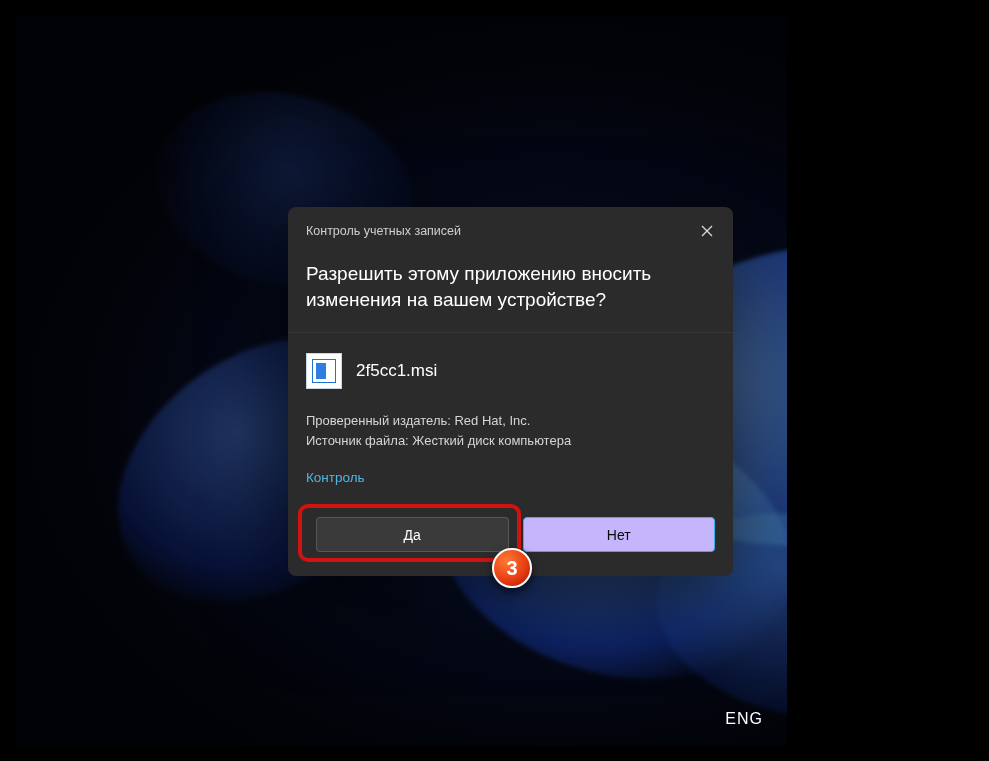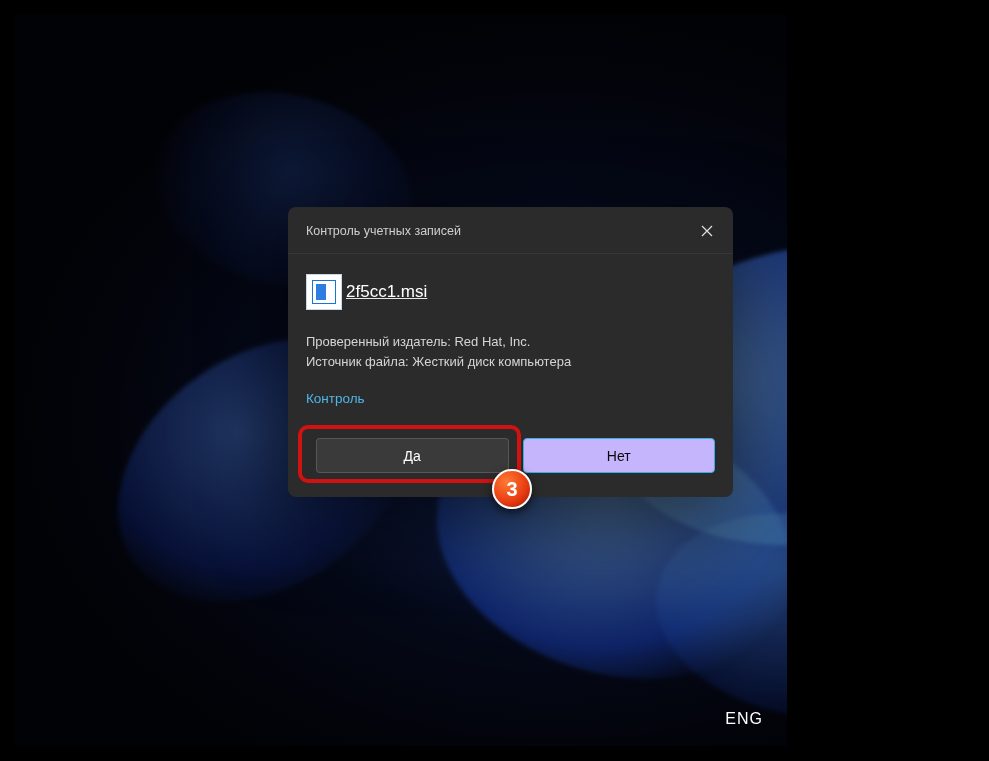--- a/index.html
+++ b/index.html
@@ -91,23 +91,22 @@
 .dialog-question {
   padding: 8px 22px 20px 18px;
   font-size: 19px;
   line-height: 1.35;
   color: #fff;
   font-weight: 400;
 }
 .divider { height: 1px; background: rgba(255,255,255,0.06); margin: 0; }
 .app-row {
   display: flex; align-items: center;
-  gap: 4px;
+  gap: 14px;
   padding: 20px 20px 14px 18px;
-  text-decoration: underline;
 }
 .app-icon {
   width: 34px; height: 34px;
   background: #fff;
   border: 1px solid #c7d7ea;
   display: flex; align-items: center; justify-content: center;
 }
 .app-icon-inner {
   width: 22px; height: 22px;
   border: 1px solid #1d72d2;
@@ -212,20 +211,21 @@
     <div class="dialog">
       <div class="dialog-titlebar">
         <span>Контроль учетных записей</span>
         <div class="close-btn">
           <svg width="12" height="12" viewBox="0 0 12 12">
             <path d="M1 1 L11 11 M11 1 L1 11" stroke="#dcdcdc" stroke-width="1.3" fill="none"></path>
           </svg>
         </div>
       </div>
 
+      <div class="dialog-question">Разрешить этому приложению вносить изменения на вашем устройстве?</div>
 
       <div class="divider"></div>
 
       <div class="app-row">
         <div class="app-icon">
           <div class="app-icon-inner"></div>
         </div>
         <div class="app-name">2f5cc1.msi</div>
       </div>
 

